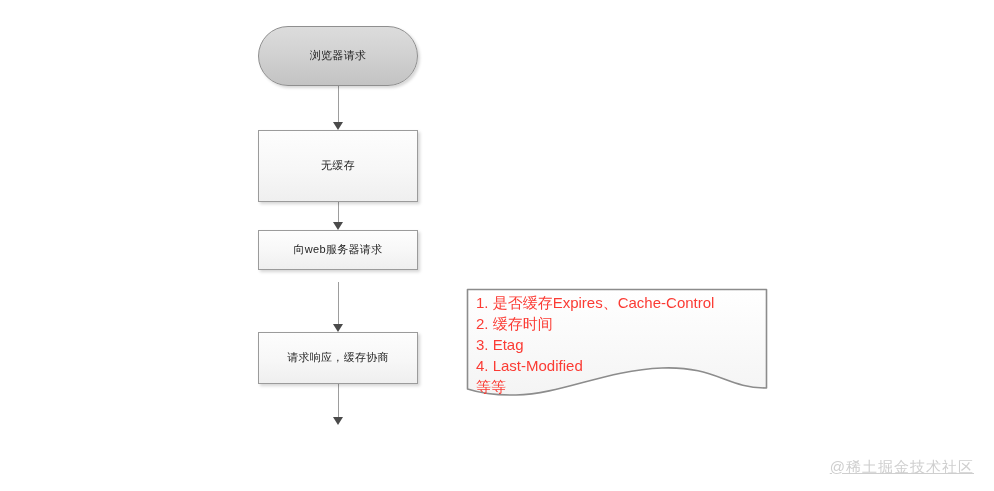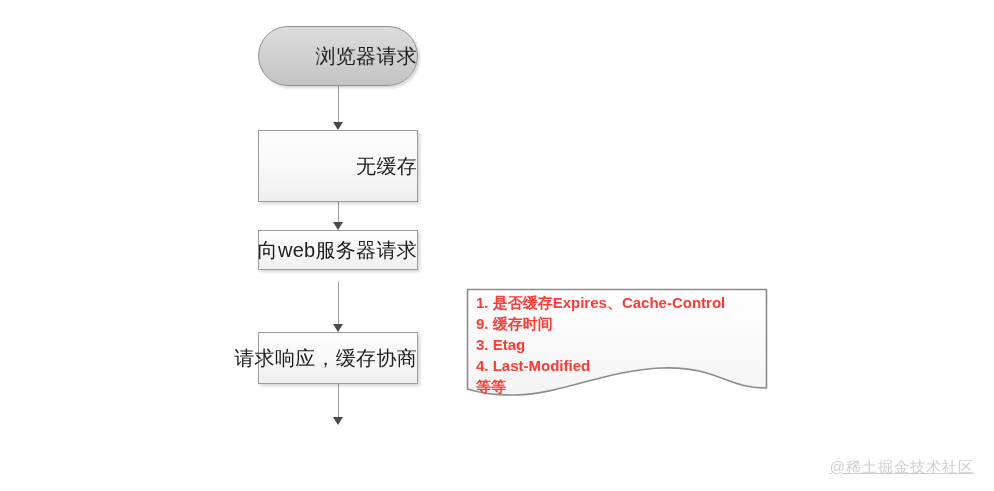--- a/index.html
+++ b/index.html
@@ -22,24 +22,24 @@
     width: 994px;
     height: 491px;
   }
 
   
   .node {
     position: absolute;
     box-sizing: border-box;
     display: flex;
     align-items: center;
-    justify-content: flex-end;
+    justify-content: center;
     text-align: center;
     color: #1d1d1d;
-    font-size: 20px;
+    font-size: 11px;
     line-height: 1.2;
     letter-spacing: .3px;
     white-space: nowrap;
   }
 
   .node-terminal {
     border: 1px solid #8f8f8f;
     border-radius: 999px;
     background: linear-gradient(to bottom, #dcdcdc 0%, #d2d2d2 45%, #c3c3c3 100%);
     box-shadow: 2px 2px 3px rgba(0,0,0,0.16);
@@ -75,21 +75,20 @@
     border-top: 8px solid #4a4a4a;
   }
 
   
   #annotation {
     position: absolute;
     left: 466px;
     top: 288px;
     width: 302px;
     height: 115px;
-    font-weight: bold;
   }
   #annotation svg {
     position: absolute;
     left: 0;
     top: 0;
     width: 302px;
     height: 115px;
     overflow: visible;
   }
   .anno-text {
@@ -167,21 +166,21 @@
           <stop offset="100%" stop-color="#f4f4f4"></stop>
         </linearGradient>
       </defs>
       <path d="M1.5,1.5 L300.5,1.5 L300.5,100
                C260,100 250,78 196,80
                C140,82 96,106 50,107
                C30,107.5 14,105 1.5,101 Z" fill="url(#noteGrad)" stroke="#8c8c8c" stroke-width="1.6" stroke-linejoin="round"></path>
     </svg>
     <div class="anno-text">
       <div>1. 是否缓存Expires、Cache-Control</div>
-      <div>9. 缓存时间</div>
+      <div>2. 缓存时间</div>
       <div>3. Etag</div>
       <div>4. Last-Modified</div>
       <div>等等</div>
     </div>
   </div>
 
   <div id="watermark">@稀土掘金技术社区</div>
 
 </div>
 

